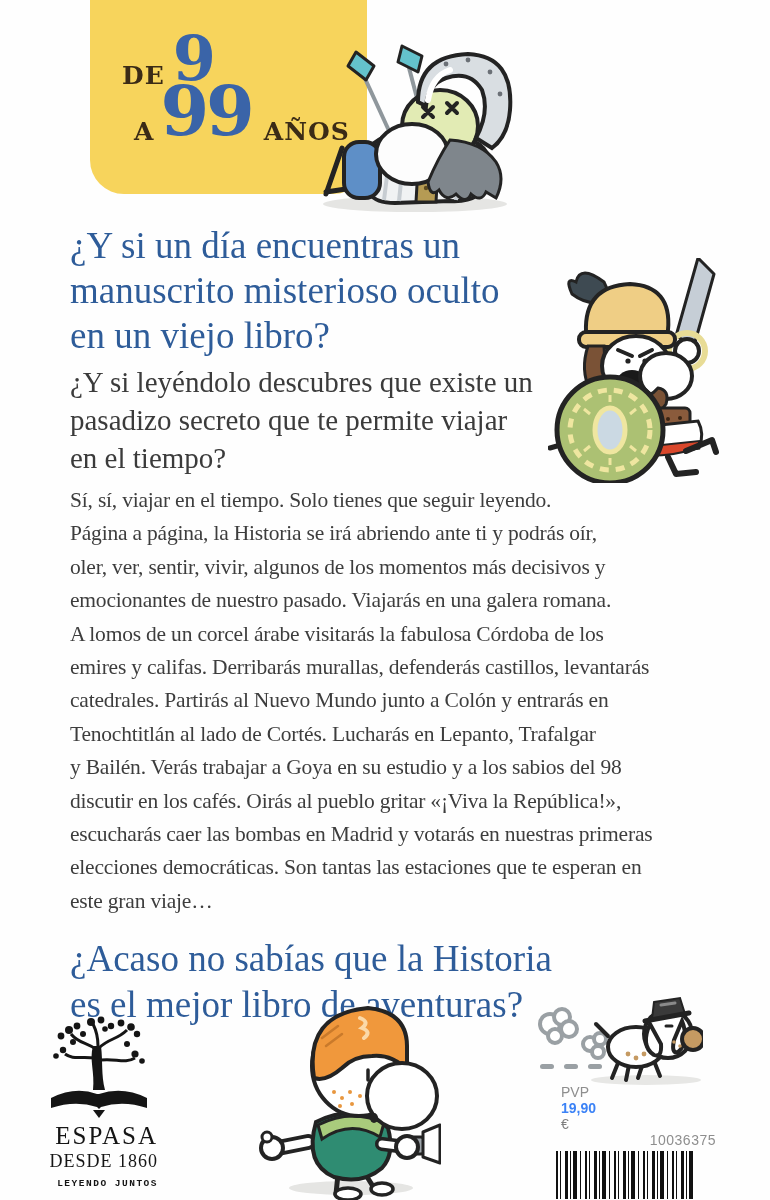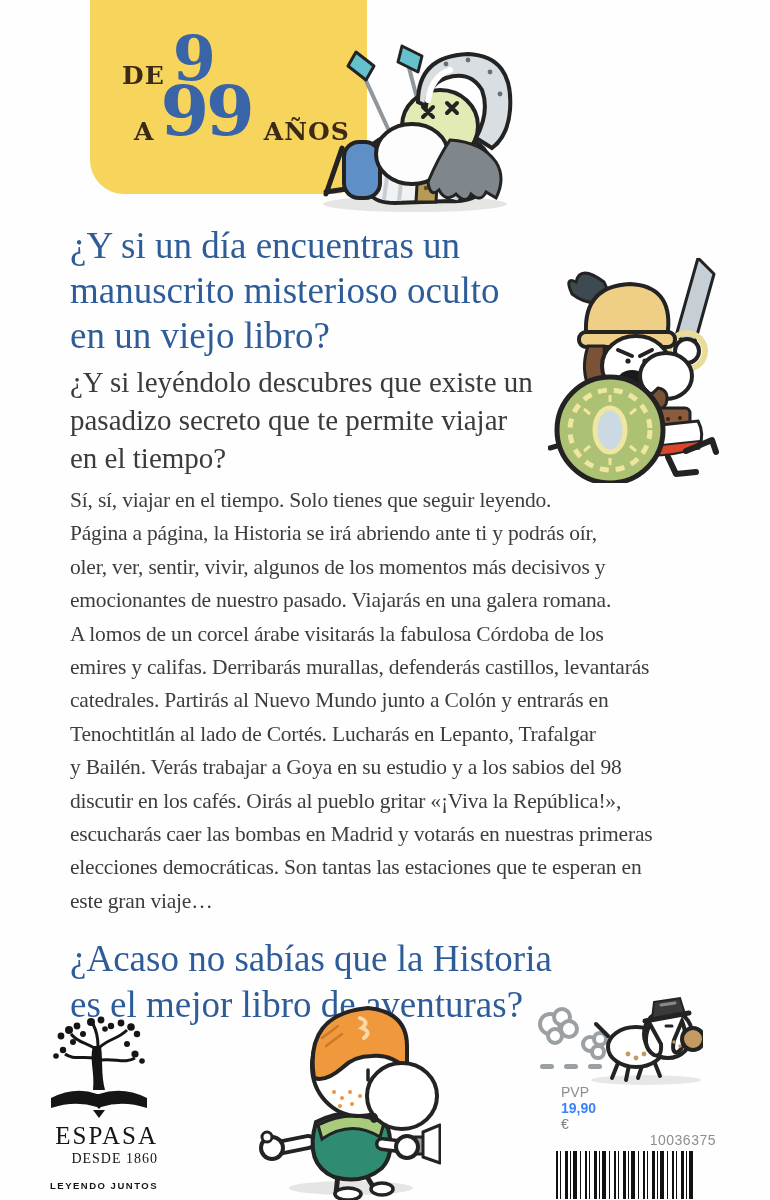--- a/index.html
+++ b/index.html
@@ -36,22 +36,22 @@
   
   .illus{position:absolute;}
   .knight{left:300px; top:42px;}
   .warrior{left:548px; top:258px;}
   .boy{left:256px; top:996px;}
   .dog{left:528px; top:992px;}
   
   .publisher{position:absolute; left:40px; top:1016px; width:118px; text-align:right; color:#151515;}
   .publisher svg{display:block; margin:0 auto;}
   .pub-name{font-family:"Liberation Serif", serif; font-size:25px; letter-spacing:2px; margin-top:2px;}
-  .pub-since{font-family:"Liberation Serif", serif; font-size:14px; letter-spacing:1px; margin-top:1px;}
-  .pub-tagline{font-family:Liberation Sans, sans-serif; font-weight:bold; font-size:9.5px; letter-spacing:1.5px; margin-top:13px;}
+  .pub-since{font-family:"Liberation Serif", serif; font-size:18px; letter-spacing:1px; margin-top:1px;}
+  .pub-tagline{font-family:Liberation Mono, monospace; font-weight:bold; font-size:9.5px; letter-spacing:1.5px; margin-top:6px;}
   
   .pricebox{position:absolute; left:556px; top:1084px; width:160px; font-family:"Liberation Sans", sans-serif;}
   .price-row{display:flex; align-items:baseline; font-size:14px; color:#8E8E8E;flex-direction:column;}
   .price-amount{font-weight:bold; color:#3b82f6; margin-left:5px;}
   .price-cur{margin-left:4px; color:#7d7d7d;}
   .price-ref{margin-left:auto; letter-spacing:0.5px;}
   .barcode{
     margin-top:3px; width:140px; height:48px;
     background:repeating-linear-gradient(90deg,
       #111 0 2px, #fff 2px 4px,

